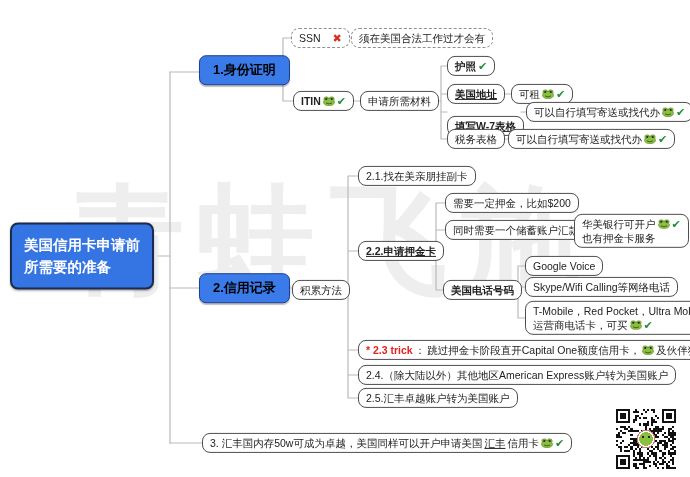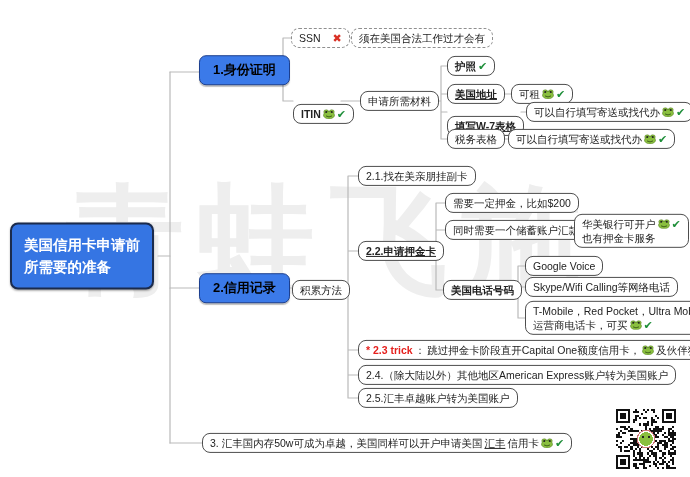--- a/index.html
+++ b/index.html
@@ -87,21 +87,21 @@
   <div class="node blue" style="left:199px;top:70px">
     <span>1.身份证明</span>
   </div>
   <div class="node dashed" style="left:291px;top:38px">
     <span>SSN</span>
     <span class="cross">✖</span>
   </div>
   <div class="node dashed" style="left:351px;top:38px">
     <span>须在美国合法工作过才会有</span>
   </div>
-  <div class="node" style="left:293px;top:114px">
+  <div class="node" style="left:293px;top:101px">
     <span class="b">ITIN</span>
     <svg class="frog" viewBox="0 0 24 18">
         <use href="#frogsym"></use>
       </svg>
     <span class="check">✔</span>
   </div>
   <div class="node" style="left:360px;top:101px">
     <span>申请所需材料</span>
   </div>
   <div class="node" style="left:447px;top:66px">

